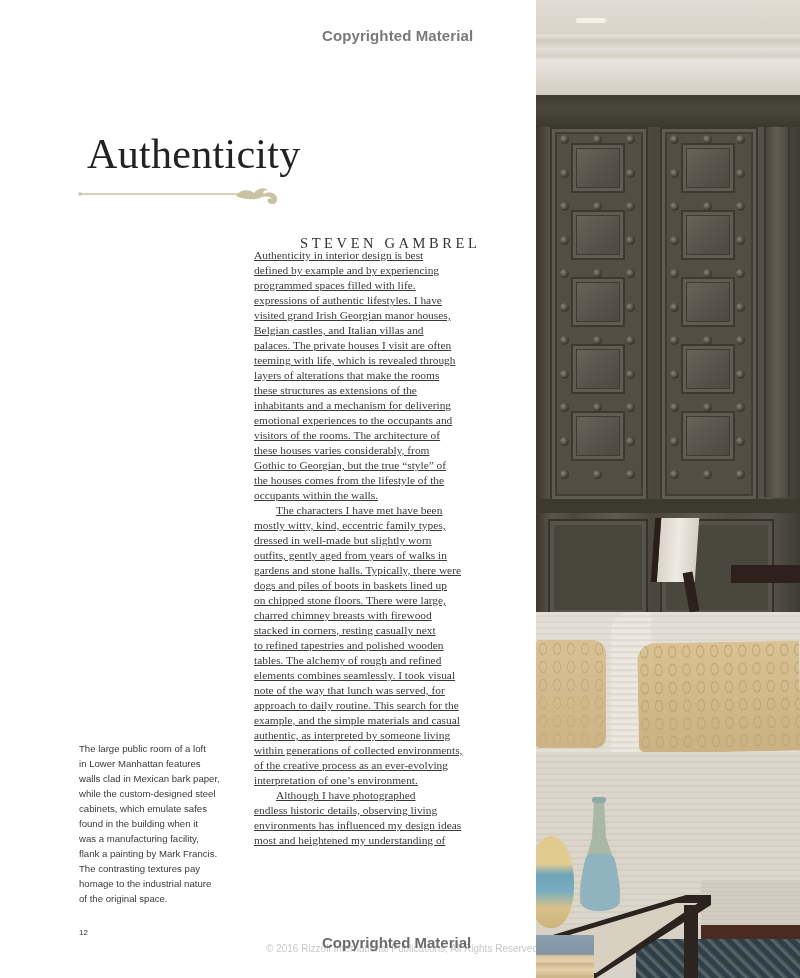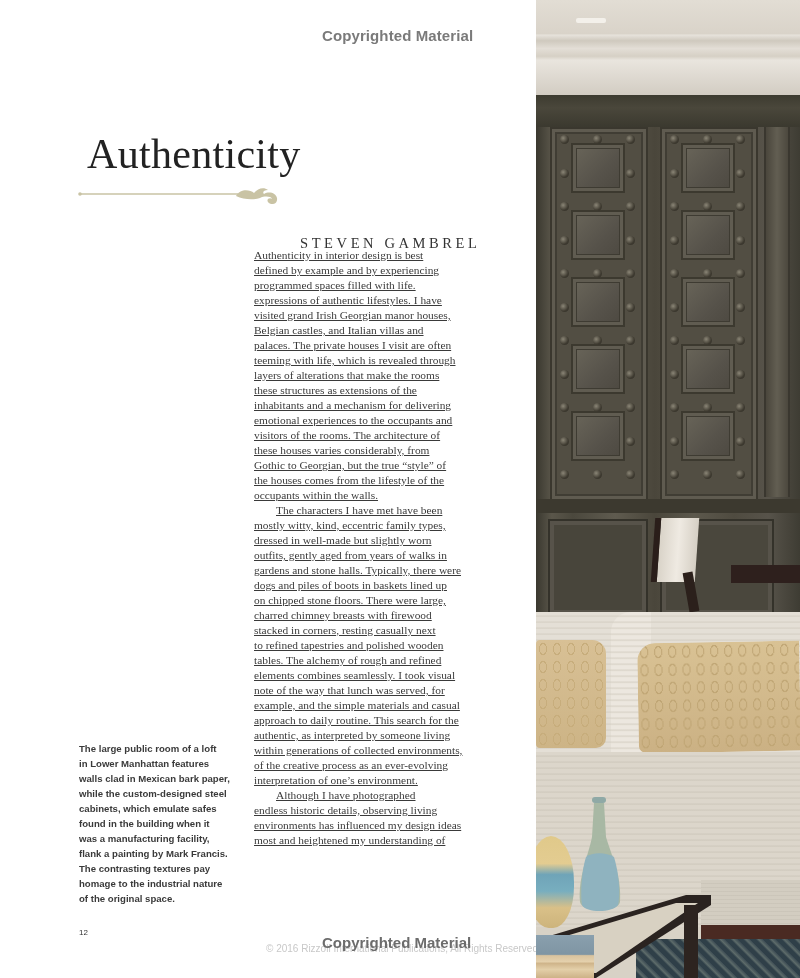--- a/index.html
+++ b/index.html
@@ -31,21 +31,21 @@
     font-size: 11.4px; line-height: 15px; color: #3a3a3a; text-decoration: underline;
   }
   .body-text .line { white-space: nowrap; display: block; }
   .body-text .indent { padding-left: 22px; }
 
   .caption {
     position: absolute; left: 79px; top: 741px; width: 160px;
     font-family: "Liberation Sans", "DejaVu Sans", sans-serif;
     font-size: 9.6px; line-height: 15px; color: #3a3a3a;
   }
-  .caption .line { display: block; white-space: nowrap; font-weight: bold; }
+  .caption .line { display: block; white-space: nowrap; }
 
   .page-number {
     position: absolute; left: 79px; top: 928px;
     font-family: "Liberation Sans", "DejaVu Sans", sans-serif;
     font-size: 8px; color: #333;
   }
   .copyright-line {
     position: absolute; left: 266px; top: 943px;
     font-family: "Liberation Sans", "DejaVu Sans", sans-serif;
     font-size: 10px; color: #c8c8c8; white-space: nowrap;
@@ -155,22 +155,22 @@
       <span class="line">outfits, gently aged from years of walks in</span>
       <span class="line">gardens and stone halls. Typically, there were</span>
       <span class="line">dogs and piles of boots in baskets lined up</span>
       <span class="line">on chipped stone floors. There were large,</span>
       <span class="line">charred chimney breasts with firewood</span>
       <span class="line">stacked in corners, resting casually next</span>
       <span class="line">to refined tapestries and polished wooden</span>
       <span class="line">tables. The alchemy of rough and refined</span>
       <span class="line">elements combines seamlessly. I took visual</span>
       <span class="line">note of the way that lunch was served, for</span>
+      <span class="line">approach to daily routine. This search for the</span>
       <span class="line">example, and the simple materials and casual</span>
-      <span class="line">approach to daily routine. This search for the</span>
       <span class="line">authentic, as interpreted by someone living</span>
       <span class="line">within generations of collected environments,</span>
       <span class="line">of the creative process as an ever-evolving</span>
       <span class="line">interpretation of one’s environment.</span>
       <span class="line indent">Although I have photographed</span>
       <span class="line">endless historic details, observing living</span>
       <span class="line">environments has influenced my design ideas</span>
       <span class="line">most and heightened my understanding of</span>
     </div>
 

